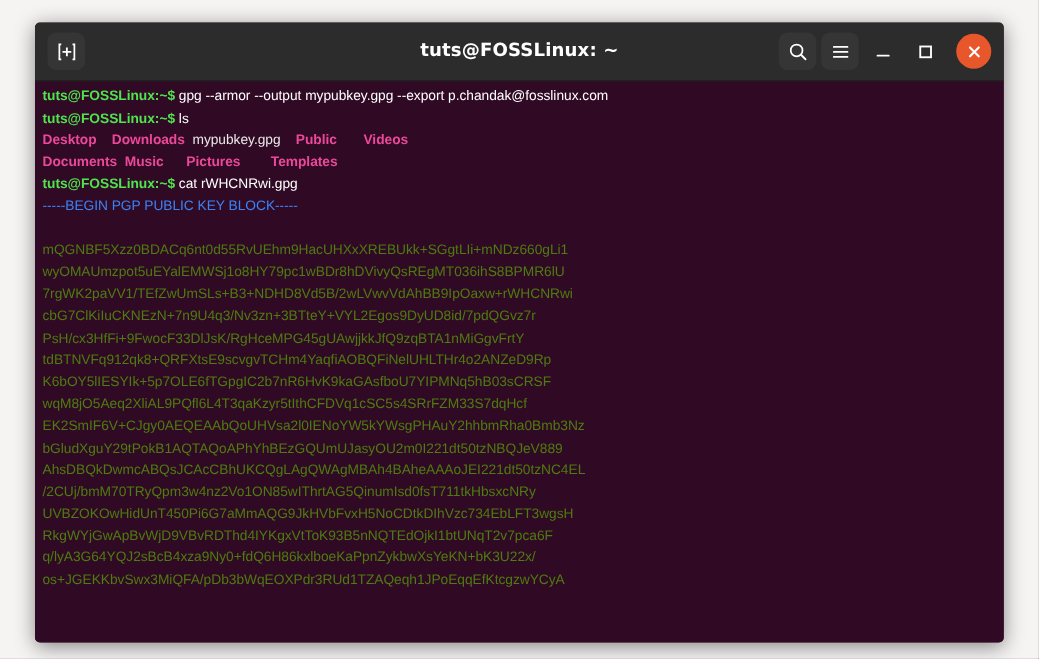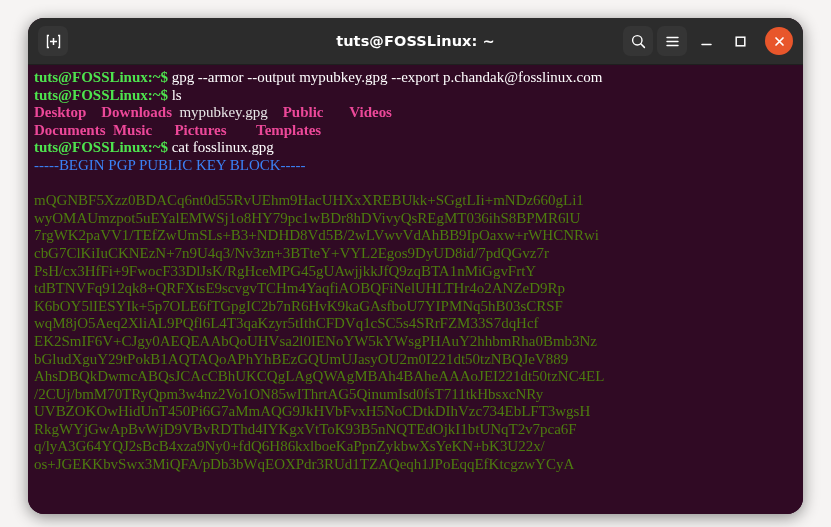--- a/index.html
+++ b/index.html
@@ -22,21 +22,21 @@
     background: #f6f4f3;
   }
 
   
   .window {
     position: absolute;
     left: 28px;
     top: 18px;
     width: 775px;
     height: 496px;
-    border-radius: 16px;
+    border-radius: 4px;
     background: #300a24;
     box-shadow: 0 3px 16px rgba(0,0,0,0.45);
     overflow: hidden;
     display: flex;
     flex-direction: column;
   }
 
   
   .titlebar {
     flex: 0 0 auto;
@@ -111,22 +111,22 @@
   
   .term {
     flex: 1 1 auto;
     background: #300a24;
     padding: 4px 0 0 2px;
     overflow: hidden;
     box-sizing: border-box;
   }
 
   .line {
-    font-family: Liberation Serif, serif;
-    font-size: 15px;
+    font-family: Liberation Sans, sans-serif;
+    font-size: 11px;
     line-height: 17.6px;
     white-space: pre;
     color: #d3d7cf;
     padding-left: 4px;
     letter-spacing: -0.02px;
   }
 
   .prompt { color: #4ee44e; font-weight: bold; }
   .cmd    { color: #ffffff; }
   .dir    { color: #ec4899; font-weight: bold; }
@@ -190,21 +190,21 @@
 
       </div>
     </div>
 
     <div class="term">
       <div id="term-lines">
           <div class="line"><span class="prompt">tuts@FOSSLinux:~$</span><span class="cmd"> gpg --armor --output mypubkey.gpg --export p.chandak@fosslinux.com</span></div>
           <div class="line"><span class="prompt">tuts@FOSSLinux:~$</span><span class="cmd"> ls</span></div>
           <div class="line"><span class="dir">Desktop    </span><span class="dir">Downloads  </span><span class="file">mypubkey.gpg    </span><span class="dir">Public       </span><span class="dir">Videos</span></div>
           <div class="line"><span class="dir">Documents  </span><span class="dir">Music      </span><span class="dir">Pictures        </span><span class="dir">Templates</span></div>
-          <div class="line"><span class="prompt">tuts@FOSSLinux:~$</span><span class="cmd"> cat fosslinux.gpg</span></div>
+          <div class="line"><span class="prompt">tuts@FOSSLinux:~$</span><span class="cmd"> cat rWHCNRwi.gpg</span></div>
           <div class="line"><span class="armor">-----BEGIN PGP PUBLIC KEY BLOCK-----</span></div>
           <div class="line">&nbsp;</div>
           <div class="line"><span class="b64">mQGNBF5Xzz0BDACq6nt0d55RvUEhm9HacUHXxXREBUkk+SGgtLIi+mNDz660gLi1</span></div>
           <div class="line"><span class="b64">wyOMAUmzpot5uEYalEMWSj1o8HY79pc1wBDr8hDVivyQsREgMT036ihS8BPMR6lU</span></div>
           <div class="line"><span class="b64">7rgWK2paVV1/TEfZwUmSLs+B3+NDHD8Vd5B/2wLVwvVdAhBB9IpOaxw+rWHCNRwi</span></div>
           <div class="line"><span class="b64">cbG7ClKiIuCKNEzN+7n9U4q3/Nv3zn+3BTteY+VYL2Egos9DyUD8id/7pdQGvz7r</span></div>
           <div class="line"><span class="b64">PsH/cx3HfFi+9FwocF33DlJsK/RgHceMPG45gUAwjjkkJfQ9zqBTA1nMiGgvFrtY</span></div>
           <div class="line"><span class="b64">tdBTNVFq912qk8+QRFXtsE9scvgvTCHm4YaqfiAOBQFiNelUHLTHr4o2ANZeD9Rp</span></div>
           <div class="line"><span class="b64">K6bOY5lIESYIk+5p7OLE6fTGpgIC2b7nR6HvK9kaGAsfboU7YIPMNq5hB03sCRSF</span></div>
           <div class="line"><span class="b64">wqM8jO5Aeq2XliAL9PQfl6L4T3qaKzyr5tIthCFDVq1cSC5s4SRrFZM33S7dqHcf</span></div>

